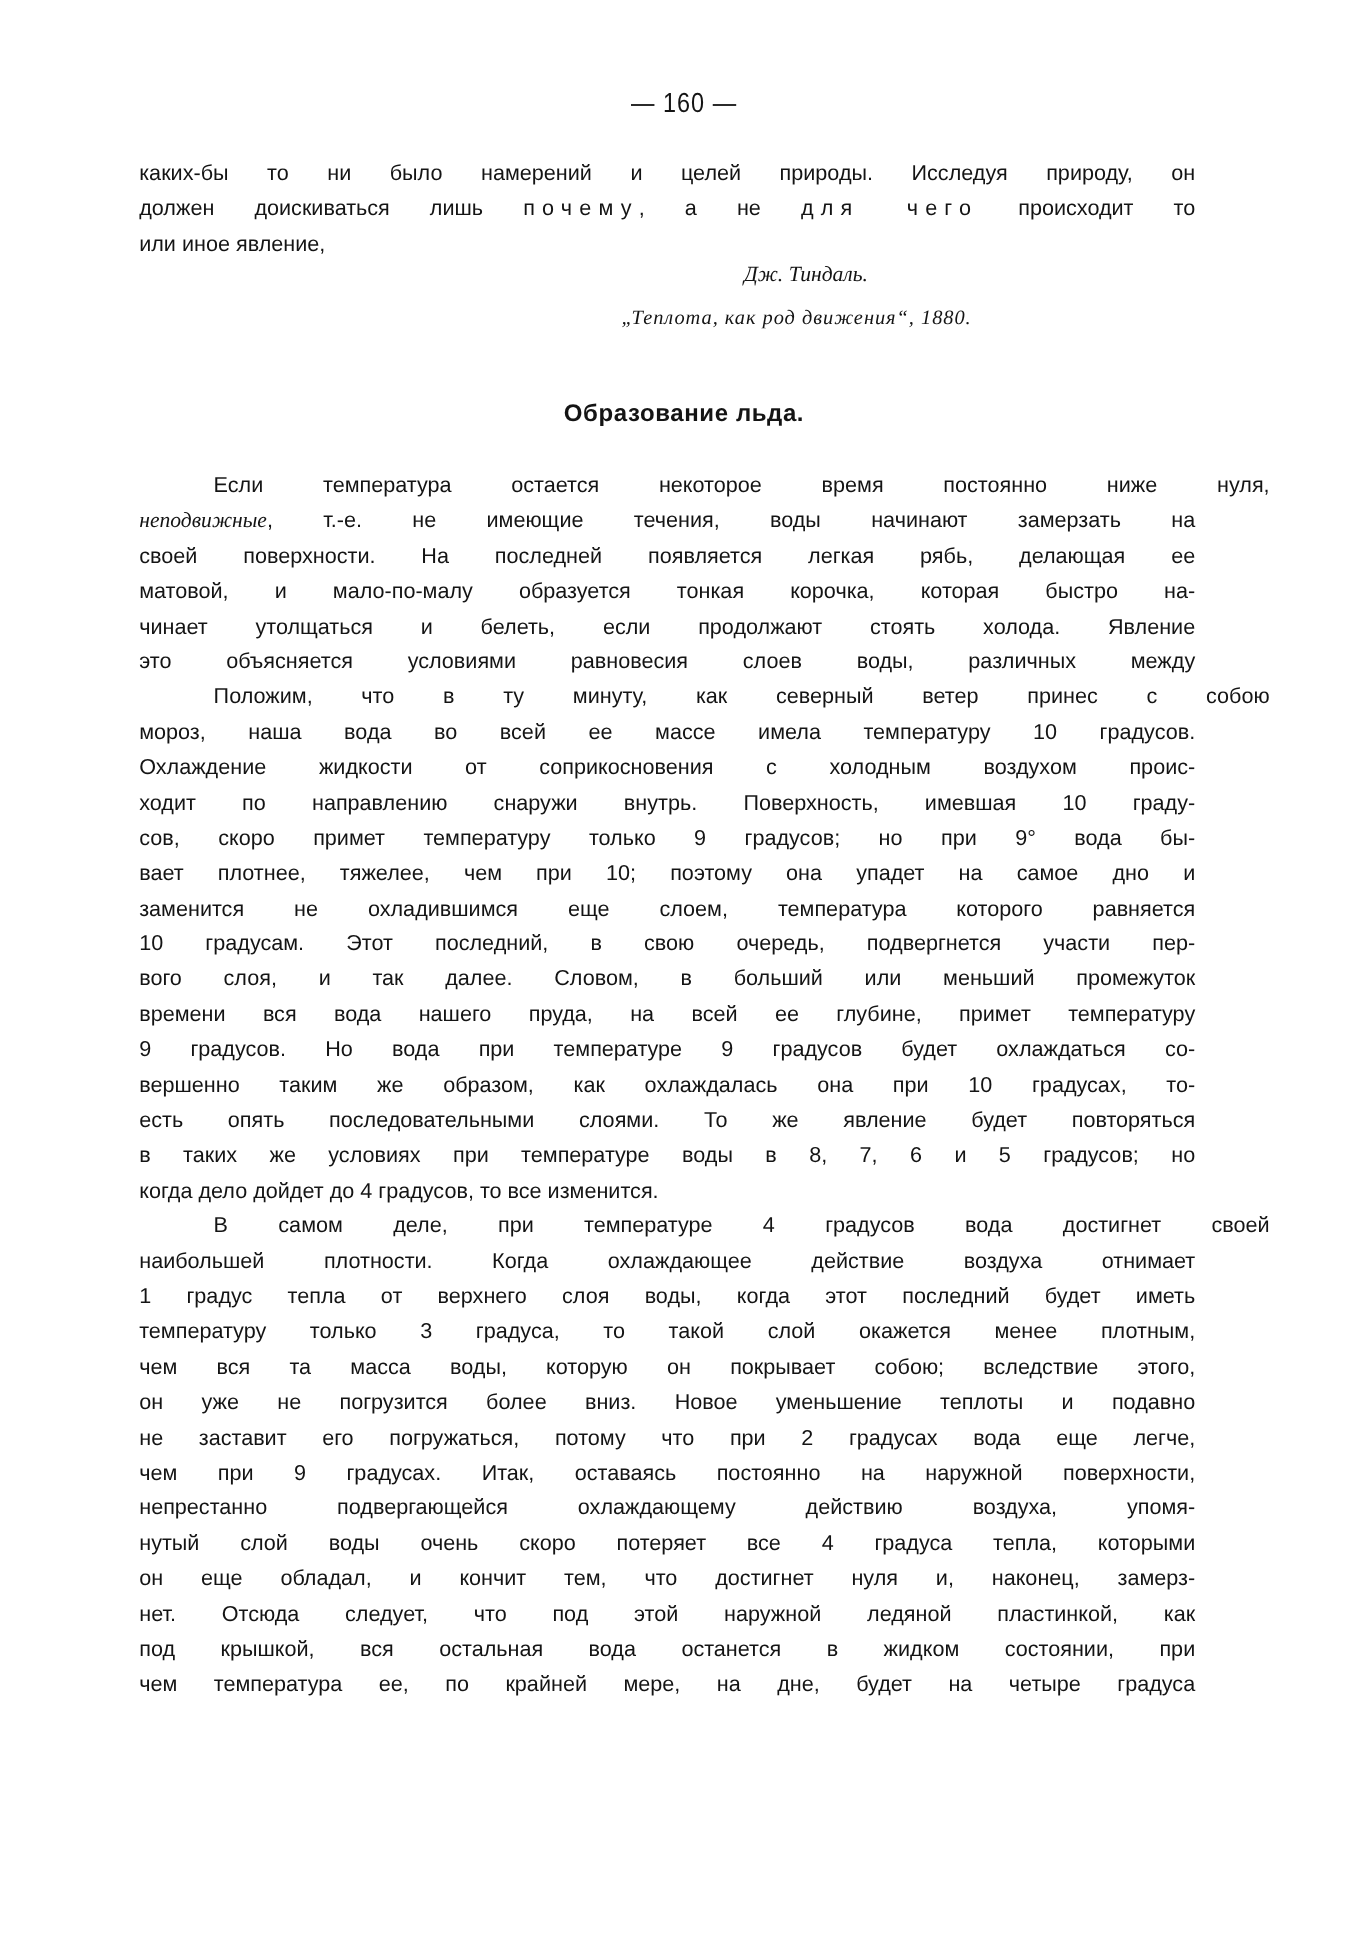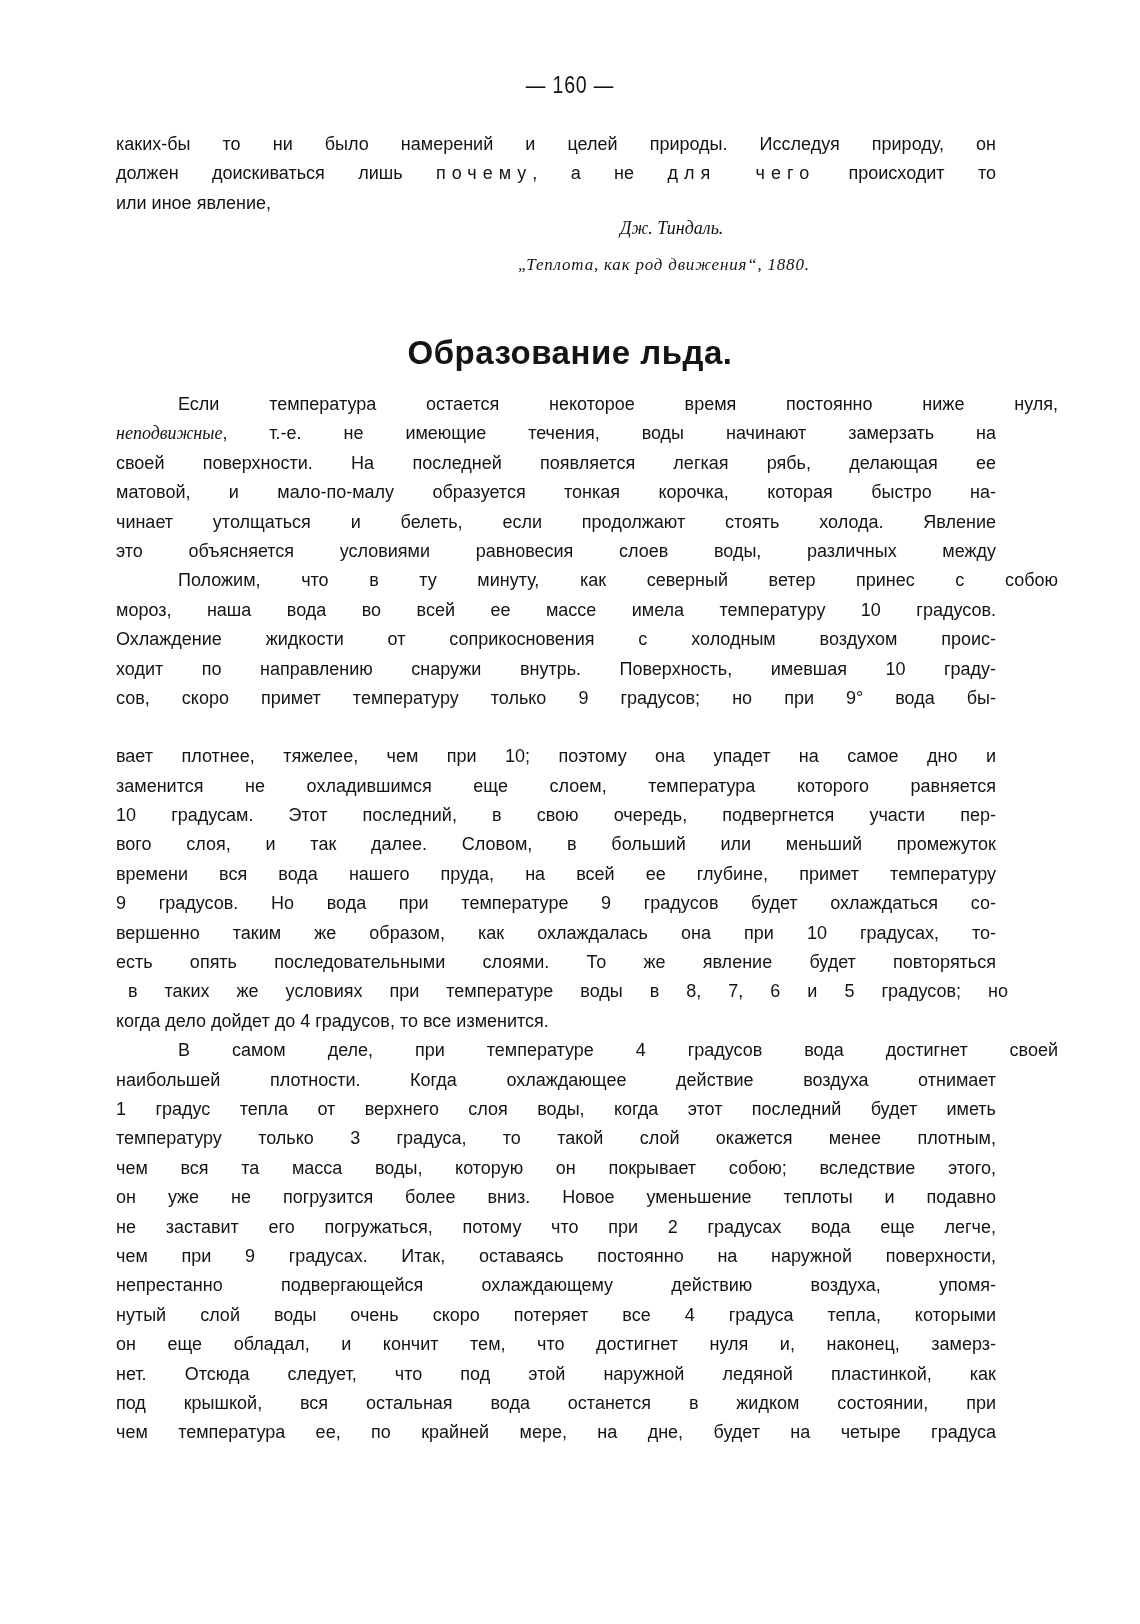--- a/index.html
+++ b/index.html
@@ -84,21 +84,21 @@
       letter-spacing: 0.8px;
     }
     .section-title {
       position: absolute;
       top: 334px;
       left: 0;
       width: 1140px;
       text-align: center;
       font-family: "Liberation Sans", sans-serif;
       font-weight: bold;
-      font-size: 33px;
+      font-size: 20px;
       letter-spacing: 0.5px;
     }
     .body-block {
       top: 390px;
     }
   </style>
 </head>
 <body>
 
 <div class="page">
@@ -123,29 +123,29 @@
     <span class="line" style="width: 880px; display: block; transform: scaleX(1);">своей поверхности. На последней появляется легкая рябь, делающая ее</span>
     <span class="line" style="width: 880px; display: block; transform: scaleX(1);">матовой, и мало-по-малу образуется тонкая корочка, которая быстро на-</span>
     <span class="line" style="width: 880px; display: block; transform: scaleX(1);">чинает утолщаться и белеть, если продолжают стоять холода. Явление</span>
     <span class="line" style="width: 880px; display: block; transform: scaleX(1);">это объясняется условиями равновесия слоев воды, различных между</span>
 
     <span class="line indent" style="width: 880px; display: block; transform: scaleX(1);">Положим, что в ту минуту, как северный ветер принес с собою</span>
     <span class="line" style="width: 880px; display: block; transform: scaleX(1);">мороз, наша вода во всей ее массе имела температуру 10 градусов.</span>
     <span class="line" style="width: 880px; display: block; transform: scaleX(1);">Охлаждение жидкости от соприкосновения с холодным воздухом проис-</span>
     <span class="line" style="width: 880px; display: block; transform: scaleX(1);">ходит по направлению снаружи внутрь. Поверхность, имевшая 10 граду-</span>
     <span class="line" style="width: 880px; display: block; transform: scaleX(1);">сов, скоро примет температуру только 9 градусов; но при 9° вода бы-</span>
-    <span class="line" style="width: 880px; display: block; transform: scaleX(1); margin-top: 29px;">вает плотнее, тяжелее, чем при 10; поэтому она упадет на самое дно и</span>
+    <span class="line" style="width: 880px; display: block; transform: scaleX(1);">вает плотнее, тяжелее, чем при 10; поэтому она упадет на самое дно и</span>
     <span class="line" style="width: 880px; display: block; transform: scaleX(1);">заменится не охладившимся еще слоем, температура которого равняется</span>
     <span class="line" style="width: 880px; display: block; transform: scaleX(1);">10 градусам. Этот последний, в свою очередь, подвергнется участи пер-</span>
     <span class="line" style="width: 880px; display: block; transform: scaleX(1);">вого слоя, и так далее. Словом, в больший или меньший промежуток</span>
     <span class="line" style="width: 880px; display: block; transform: scaleX(1);">времени вся вода нашего пруда, на всей ее глубине, примет температуру</span>
     <span class="line" style="width: 880px; display: block; transform: scaleX(1);">9 градусов. Но вода при температуре 9 градусов будет охлаждаться со-</span>
     <span class="line" style="width: 880px; display: block; transform: scaleX(1);">вершенно таким же образом, как охлаждалась она при 10 градусах, то-</span>
     <span class="line" style="width: 880px; display: block; transform: scaleX(1);">есть опять последовательными слоями. То же явление будет повторяться</span>
-    <span class="line" style="width: 880px; display: block; transform: scaleX(1); margin-left: 12px;">в таких же условиях при температуре воды в 8, 7, 6 и 5 градусов; но</span>
+    <span class="line" style="width: 880px; display: block; transform: scaleX(1);">в таких же условиях при температуре воды в 8, 7, 6 и 5 градусов; но</span>
     <span class="line last" style="width: auto; display: block;">когда дело дойдет до 4 градусов, то все изменится.</span>
 
     <span class="line indent" style="width: 880px; display: block; transform: scaleX(1);">В самом деле, при температуре 4 градусов вода достигнет своей</span>
     <span class="line" style="width: 880px; display: block; transform: scaleX(1);">наибольшей плотности. Когда охлаждающее действие воздуха отнимает</span>
     <span class="line" style="width: 880px; display: block; transform: scaleX(1);">1 градус тепла от верхнего слоя воды, когда этот последний будет иметь</span>
     <span class="line" style="width: 880px; display: block; transform: scaleX(1);">температуру только 3 градуса, то такой слой окажется менее плотным,</span>
     <span class="line" style="width: 880px; display: block; transform: scaleX(1);">чем вся та масса воды, которую он покрывает собою; вследствие этого,</span>
     <span class="line" style="width: 880px; display: block; transform: scaleX(1);">он уже не погрузится более вниз. Новое уменьшение теплоты и подавно</span>
     <span class="line" style="width: 880px; display: block; transform: scaleX(1);">не заставит его погружаться, потому что при 2 градусах вода еще легче,</span>
     <span class="line" style="width: 880px; display: block; transform: scaleX(1);">чем при 9 градусах. Итак, оставаясь постоянно на наружной поверхности,</span>

